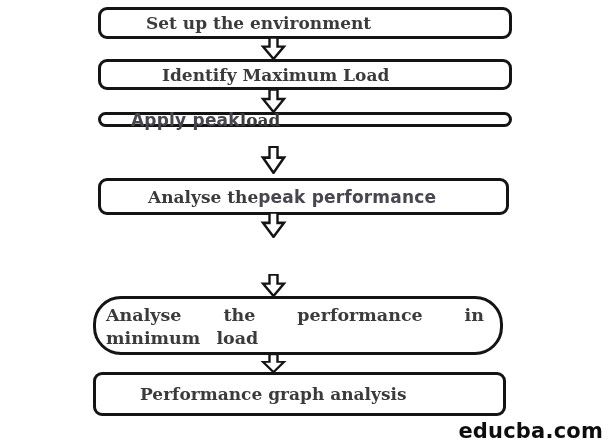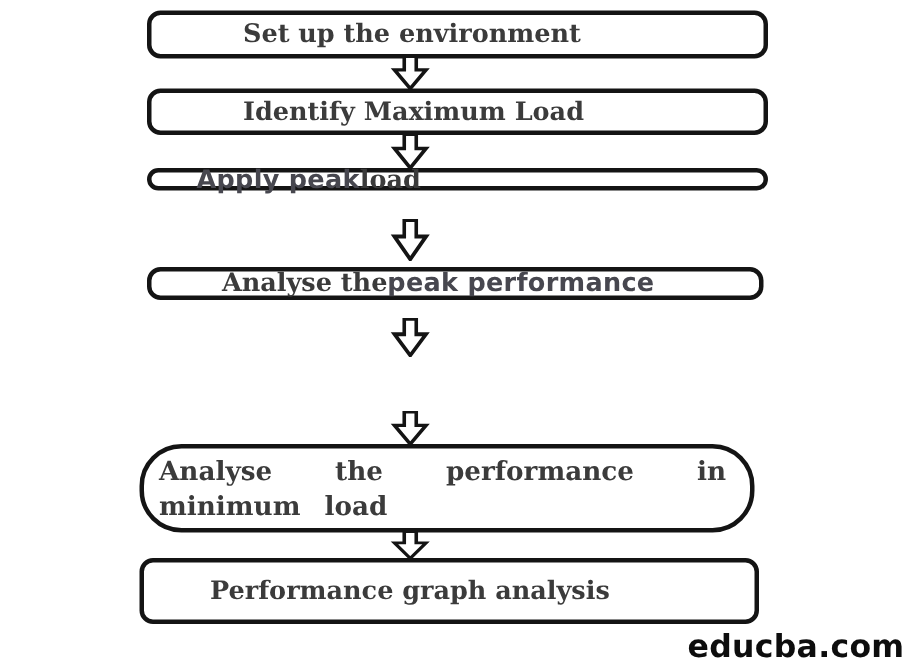--- a/index.html
+++ b/index.html
@@ -24,24 +24,24 @@
     border-radius: 9px;
     display: flex;
     align-items: center;
     font-weight: bold;
     font-size: 17px;
     white-space: nowrap;
   }
   .seg-serif { font-family: "DejaVu Serif", serif; color: var(--serif-color); }
   .seg-sans  { font-family: "DejaVu Sans", sans-serif; color: var(--sans-color); letter-spacing: 0.2px; }
 
-  .b1 { left: 98px; top: 7px;   width: 414px; height: 32px; padding-left: 61px; }
+  .b1 { left: 98px; top: 7px;   width: 414px; height: 32px; padding-left: 45px; }
   .b2 { left: 98px; top: 59px;  width: 414px; height: 31px; padding-left: 61px; }
   .b3 { left: 98px; top: 112px; width: 414px; height: 15px; padding-left: 30px; }
-  .b4 { left: 98px; top: 178px; width: 411px; height: 22px; padding-left: 47px; }
+  .b4 { left: 98px; top: 178px; width: 411px; height: 37px; padding-left: 47px; }
   .b5 { left: 96px; top: 238px; width: 411px; height: 38px; padding-left: 49px; }
   .b6 {
     left: 93px; top: 296px; width: 410px; height: 59px;
     display: block;
     white-space: normal;
     text-align: justify;
     word-spacing: 10px;
     line-height: 23px;
     font-size: 17.5px;
     padding: 5px 16px 4px 10px;

